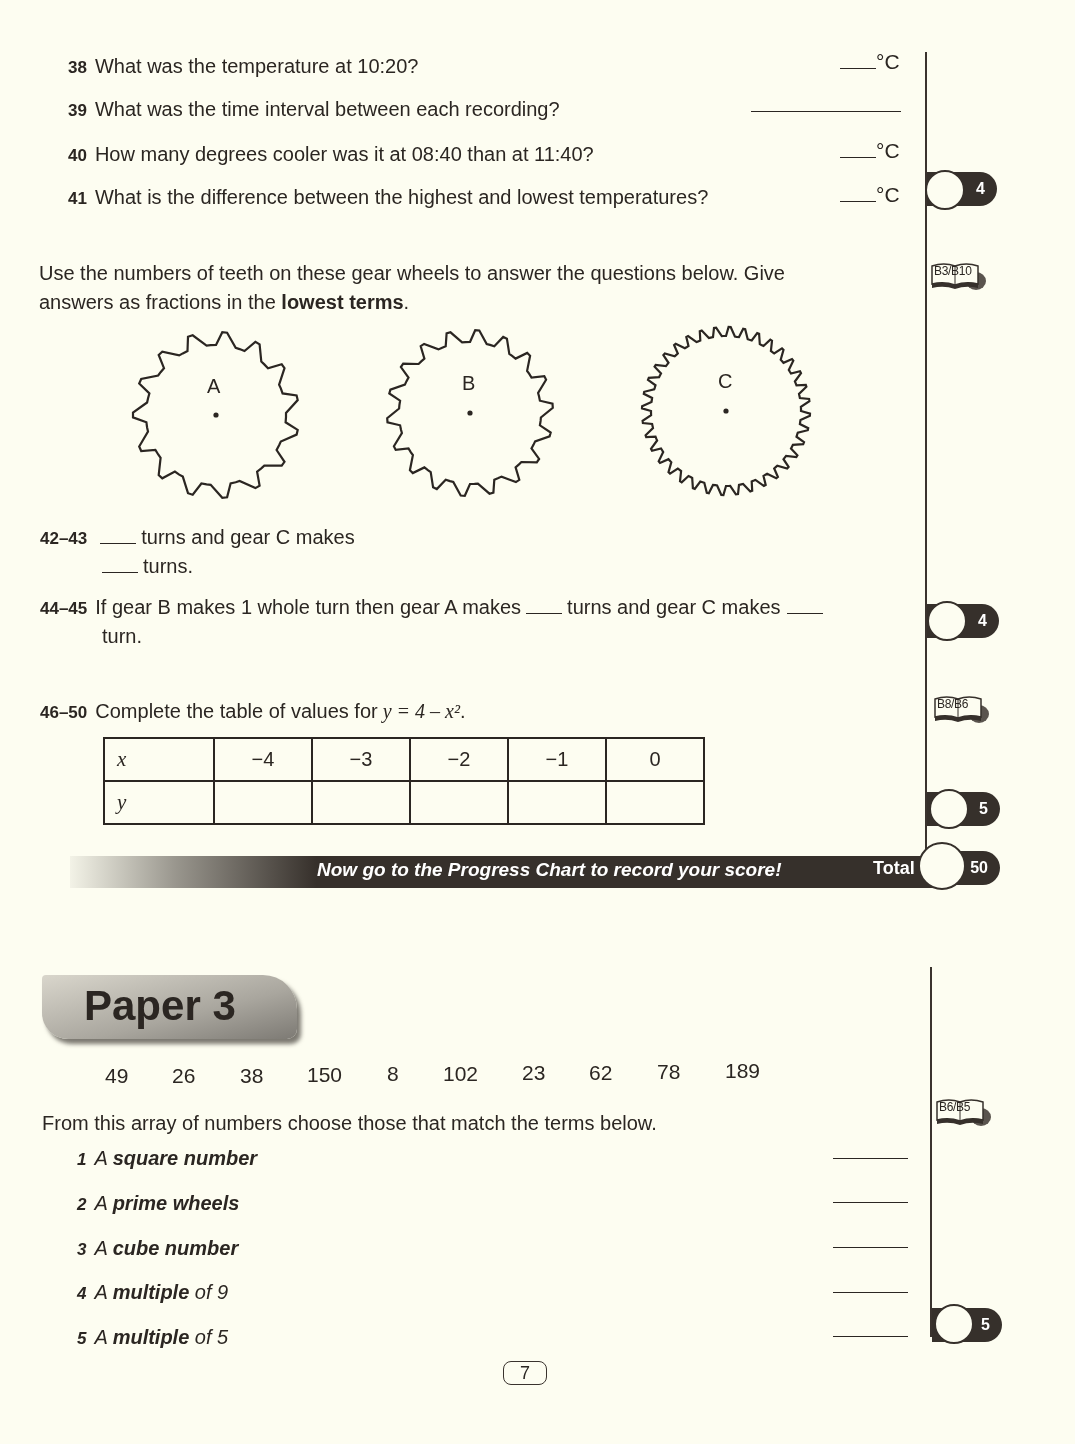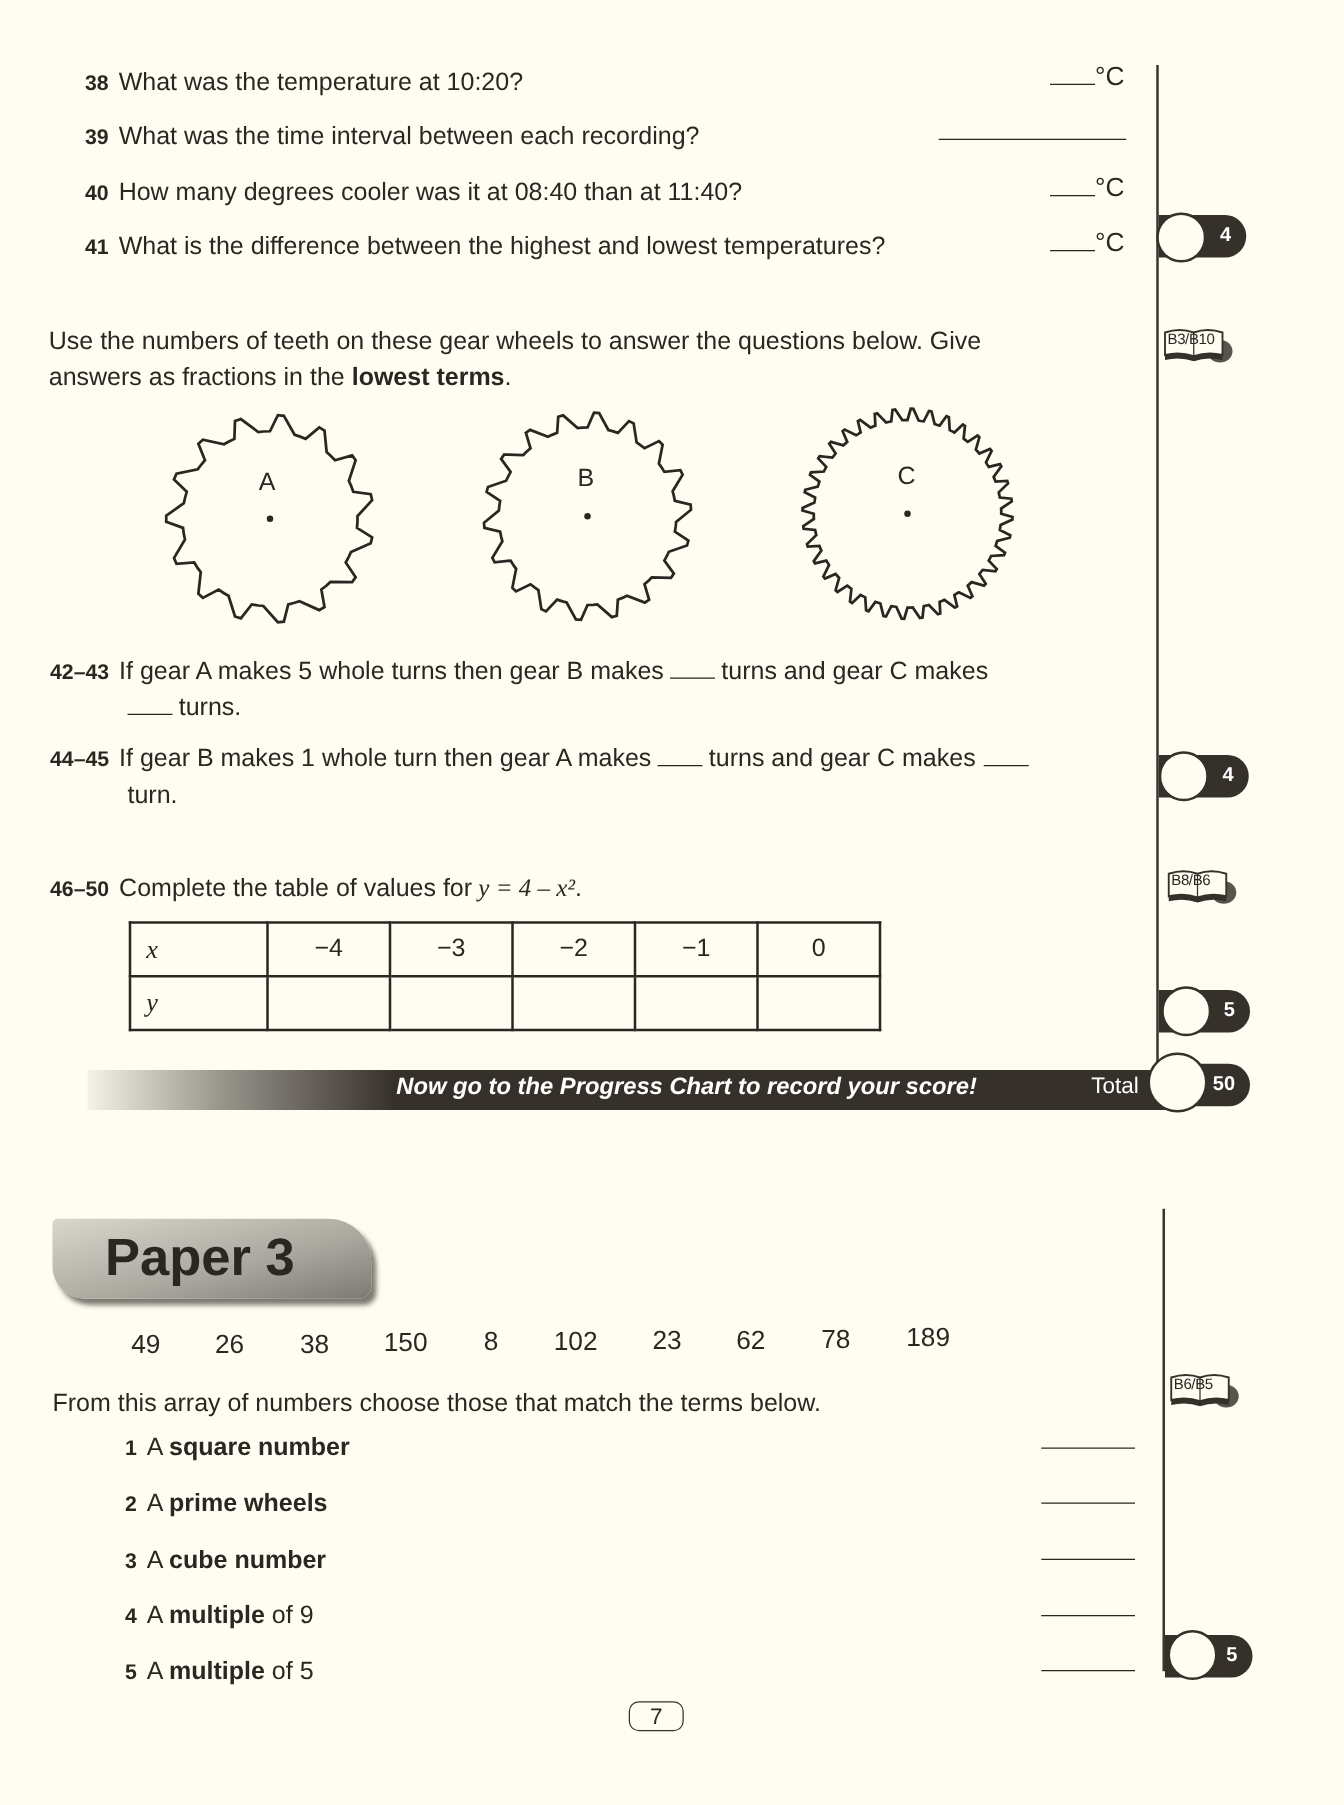--- a/index.html
+++ b/index.html
@@ -41,32 +41,32 @@
   table.values td.head { text-align: left; padding-left: 12px; font-family: "Liberation Serif", serif; font-style: italic; font-size: 21px; }
   .banner {
     position: absolute; left: 70px; top: 856px; width: 880px; height: 32px;
     background: linear-gradient(to right, rgba(54,48,43,0.05) 0%, rgba(54,48,43,0.5) 12%, #36302b 28%, #36302b 100%);
     border-radius: 0 16px 16px 0;
   }
   .banner-text {
     position: absolute; left: 317px; top: 859px; color: #fff; font-style: italic; font-weight: bold;
     font-size: 19px; white-space: nowrap;
   }
-  .total-label { position: absolute; left: 873px; top: 858px; color: #fff; font-size: 18px; font-weight: normal; }
+  .total-label { position: absolute; left: 873px; top: 858px; color: #fff; font-size: 18px; font-weight: bold; }
   .paper-tab {
     position: absolute; left: 42px; top: 975px; width: 255px; height: 64px;
     background: linear-gradient(to bottom right, #d9d6cc 0%, #a9a69e 60%, #7d7a74 100%);
     border-radius: 4px 34px 10px 26px;
     box-shadow: 4px 5px 4px rgba(40,35,30,0.6);
   }
   .paper-title {
     position: absolute; left: 84px; top: 982px; font-size: 42px; font-weight: bold; color: #2b2622;
   }
   .array-num { position: absolute; font-size: 21px; }
-  .term-row { position: absolute; left: 100px; font-size: 20px; white-space: nowrap; }
+  .term-row { position: absolute; left: 77px; font-size: 20px; white-space: nowrap; font-style: italic; }
   .term-row .n { font-weight: bold; font-size: 17px; margin-right: 8px; }
   .ans-line { position: absolute; height: 0; border-top: 1.5px solid #2b2622; width: 75px; left: 833px; }
   .page-num {
     position: absolute; left: 503px; top: 1361px; width: 42px; height: 22px;
     border: 1.5px solid #3a332e; border-radius: 8px; text-align: center; font-size: 18px; line-height: 22px;
   }
 </style>
 </head>
 <body>
 
@@ -139,21 +139,20 @@
       <path d="M606.0 11.0 L608.6 2.0 L610.7 2.1 L614.9 11.5 L616.7 11.8 L619.0 12.1 L623.2 3.8 L625.2 4.2 L627.7 14.2 L629.4 14.8 L631.7 15.5 L637.2 8.0 L639.1 8.8 L639.8 19.1 L641.4 19.9 L643.5 21.0 L650.3 14.6 L652.0 15.7 L650.9 25.9 L652.4 27.1 L654.2 28.5 L662.0 23.4 L663.5 24.8 L660.7 34.7 L661.9 36.0 L663.5 37.8 L672.0 34.1 L673.3 35.7 L668.8 44.9 L669.7 46.5 L671.0 48.5 L680.0 46.3 L681.0 48.1 L674.9 56.5 L675.6 58.1 L676.5 60.3 L685.8 59.8 L686.4 61.7 L679.0 68.9 L679.4 70.7 L679.9 73.0 L689.1 74.0 L689.4 76.1 L680.9 81.8 L681.0 83.6 L681.0 86.0 L690.0 88.6 L689.9 90.7 L680.5 94.9 L680.2 96.7 L679.9 99.0 L688.2 103.2 L687.8 105.2 L677.8 107.7 L677.2 109.4 L676.5 111.7 L684.0 117.2 L683.2 119.1 L672.9 119.8 L672.1 121.4 L671.0 123.5 L677.4 130.3 L676.3 132.0 L666.1 130.9 L664.9 132.4 L663.5 134.2 L668.6 142.0 L667.2 143.5 L657.3 140.7 L656.0 141.9 L654.2 143.5 L657.9 152.0 L656.3 153.3 L647.1 148.8 L645.5 149.7 L643.5 151.0 L645.7 160.0 L643.9 161.0 L635.5 154.9 L633.9 155.6 L631.7 156.5 L632.2 165.8 L630.3 166.4 L623.1 159.0 L621.3 159.4 L619.0 159.9 L618.0 169.1 L615.9 169.4 L610.2 160.9 L608.4 161.0 L606.0 161.0 L603.4 170.0 L601.3 169.9 L597.1 160.5 L595.3 160.2 L593.0 159.9 L588.8 168.2 L586.8 167.8 L584.3 157.8 L582.6 157.2 L580.3 156.5 L574.8 164.0 L572.9 163.2 L572.2 152.9 L570.6 152.1 L568.5 151.0 L561.7 157.4 L560.0 156.3 L561.1 146.1 L559.6 144.9 L557.8 143.5 L550.0 148.6 L548.5 147.2 L551.3 137.3 L550.1 136.0 L548.5 134.2 L540.0 137.9 L538.7 136.3 L543.2 127.1 L542.3 125.5 L541.0 123.5 L532.0 125.7 L531.0 123.9 L537.1 115.5 L536.4 113.9 L535.5 111.7 L526.2 112.2 L525.6 110.3 L533.0 103.1 L532.6 101.3 L532.1 99.0 L522.9 98.0 L522.6 95.9 L531.1 90.2 L531.0 88.4 L531.0 86.0 L522.0 83.4 L522.1 81.3 L531.5 77.1 L531.8 75.3 L532.1 73.0 L523.8 68.8 L524.2 66.8 L534.2 64.3 L534.8 62.6 L535.5 60.3 L528.0 54.8 L528.8 52.9 L539.1 52.2 L539.9 50.6 L541.0 48.5 L534.6 41.7 L535.7 40.0 L545.9 41.1 L547.1 39.6 L548.5 37.8 L543.4 30.0 L544.8 28.5 L554.7 31.3 L556.0 30.1 L557.8 28.5 L554.1 20.0 L555.7 18.7 L564.9 23.2 L566.5 22.3 L568.5 21.0 L566.3 12.0 L568.1 11.0 L576.5 17.1 L578.1 16.4 L580.3 15.5 L579.8 6.2 L581.7 5.6 L588.9 13.0 L590.7 12.6 L593.0 12.1 L594.0 2.9 L596.1 2.6 L601.8 11.1 L603.6 11.0 Z" fill="none" stroke="#2b2622" stroke-width="2.2" stroke-linejoin="miter"></path>
       <circle cx="606" cy="86" r="2.6" fill="#2b2622"></circle>
     </g>
 </svg>
 <div class="gear-label" style="left:207px; top:375px;">A</div>
 <div class="gear-label" style="left:462px; top:372px;">B</div>
 <div class="gear-label" style="left:718px; top:370px;">C</div>
 
 <div class="row" style="left:40px; top:526px;">
   <span class="qnum">42–43</span>
-  <span class="qtext">If gear A makes 5 whole turns then gear B makes</span>
   <span class="blank" style="width:36px; margin:0 5px;"></span>
   <span class="qtext">turns and gear C makes</span>
 </div>
 <div class="row" style="left:102px; top:555px;">
   <span class="blank" style="width:36px; margin-right:5px;"></span>
   <span class="qtext">turns.</span>
 </div>
 
 <div class="row" style="left:40px; top:596px;">
   <span class="qnum">44–45</span>

